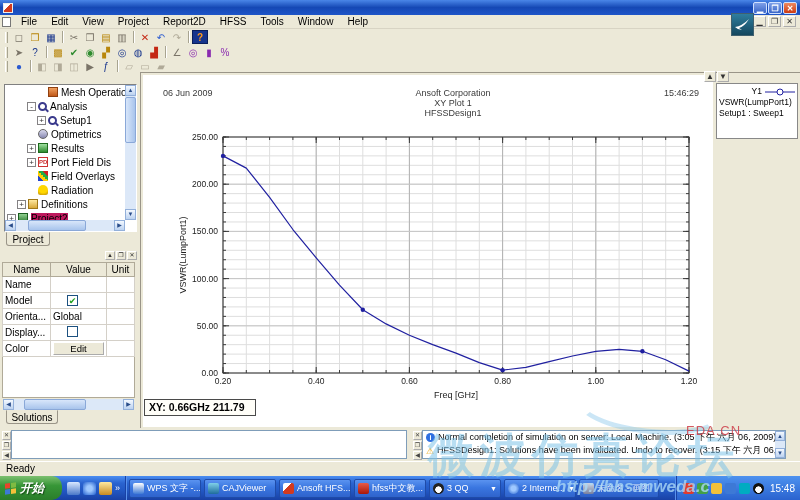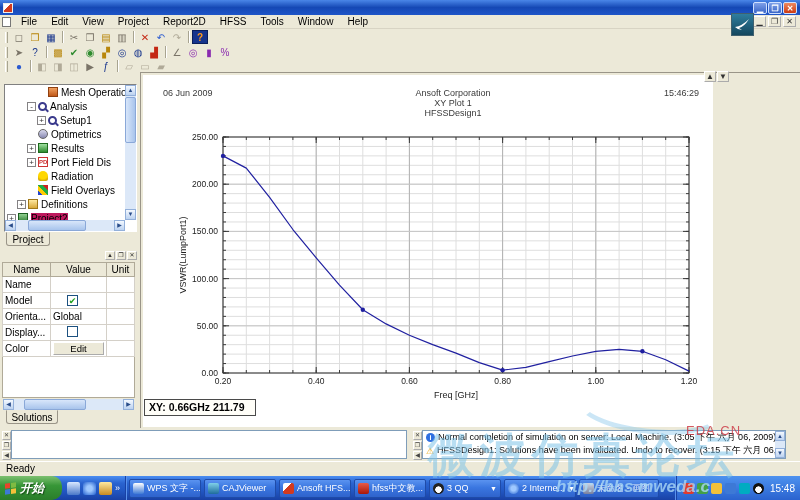--- a/index.html
+++ b/index.html
@@ -212,27 +212,27 @@
       <span class="ti i-results"></span>
       <span class="tlabel">Results</span>
     </div>
     <div class="trow lvl2">
       <span class="expand">+</span>
       <span class="ti i-port"></span>
       <span class="tlabel">Port Field Dis</span>
     </div>
     <div class="trow lvl2">
       <span class="expand"></span>
+      <span class="ti i-fields"></span>
+      <span class="tlabel">Field Overlays</span>
+    </div>
+    <div class="trow lvl2">
+      <span class="expand"></span>
       <span class="ti i-rad"></span>
       <span class="tlabel">Radiation</span>
-    </div>
-    <div class="trow lvl2">
-      <span class="expand"></span>
-      <span class="ti i-fields"></span>
-      <span class="tlabel">Field Overlays</span>
     </div>
     <div class="trow lvl1">
       <span class="expand">+</span>
       <span class="ti i-folder"></span>
       <span class="tlabel">Definitions</span>
     </div>
     <div class="trow lvl0">
       <span class="expand">+</span>
       <span class="ti i-project"></span>
       <span class="tlabel hl">Project2</span>
@@ -510,20 +510,31 @@
         <circle cx="359.6" cy="295.168" r="2.2" fill="#2020a0"></circle>
         <circle cx="499.40000000000003" cy="276.288" r="2.2" fill="#2020a0"></circle>
       </svg>
     <div id="xy-readout">XY: 0.66GHz 211.79</div>
   </div>
   <div id="legend-pane">
     <div style="position:absolute;left:-9px;top:-2px;display:flex;gap:1px">
       <span class="mini-wbtn" style="width:12px">▲</span>
       <span class="mini-wbtn" style="width:12px">▼</span>
     </div>
+    <div id="legend-box">
+      <div class="leg-row1">
+        <span>Y1</span>
+        <svg width="30" height="10">
+          <line id="legend-line" x1="0" y1="5" x2="30" y2="5" stroke="#2020a0"></line>
+          <circle id="legend-circle" cx="15" cy="5" r="3" fill="#fff" stroke="#2020a0"></circle>
+        </svg>
+      </div>
+      <div>VSWR(LumpPort1)</div>
+      <div>Setup1 : Sweep1</div>
+    </div>
   </div>
 </div>
 
 <div class="abs edge-btns" style="left:2px;top:431px">
   <span class="mini">✕</span>
   <span class="mini">❐</span>
   <span class="mini">◀</span>
 </div>
 <div id="msg-left" class="abs"></div>
 <div class="abs edge-btns" style="left:413px;top:431px">

